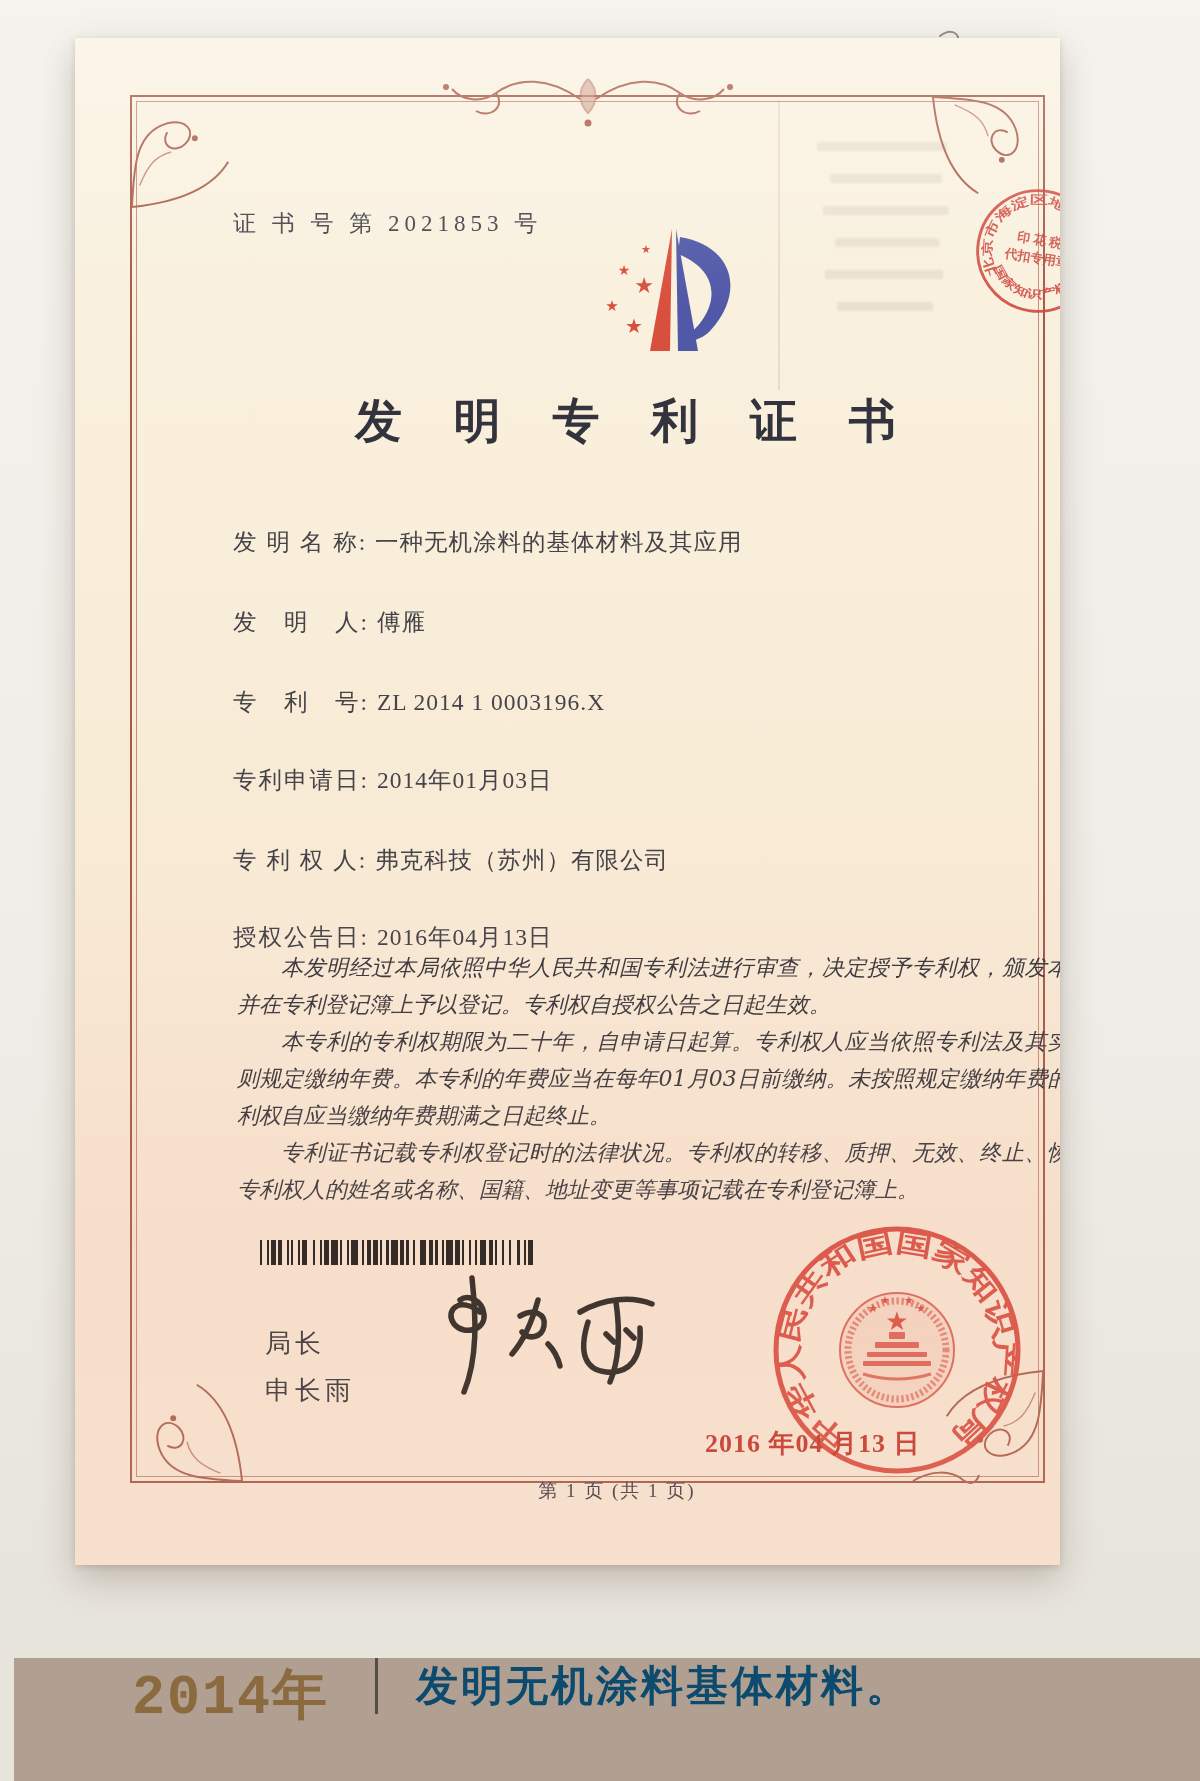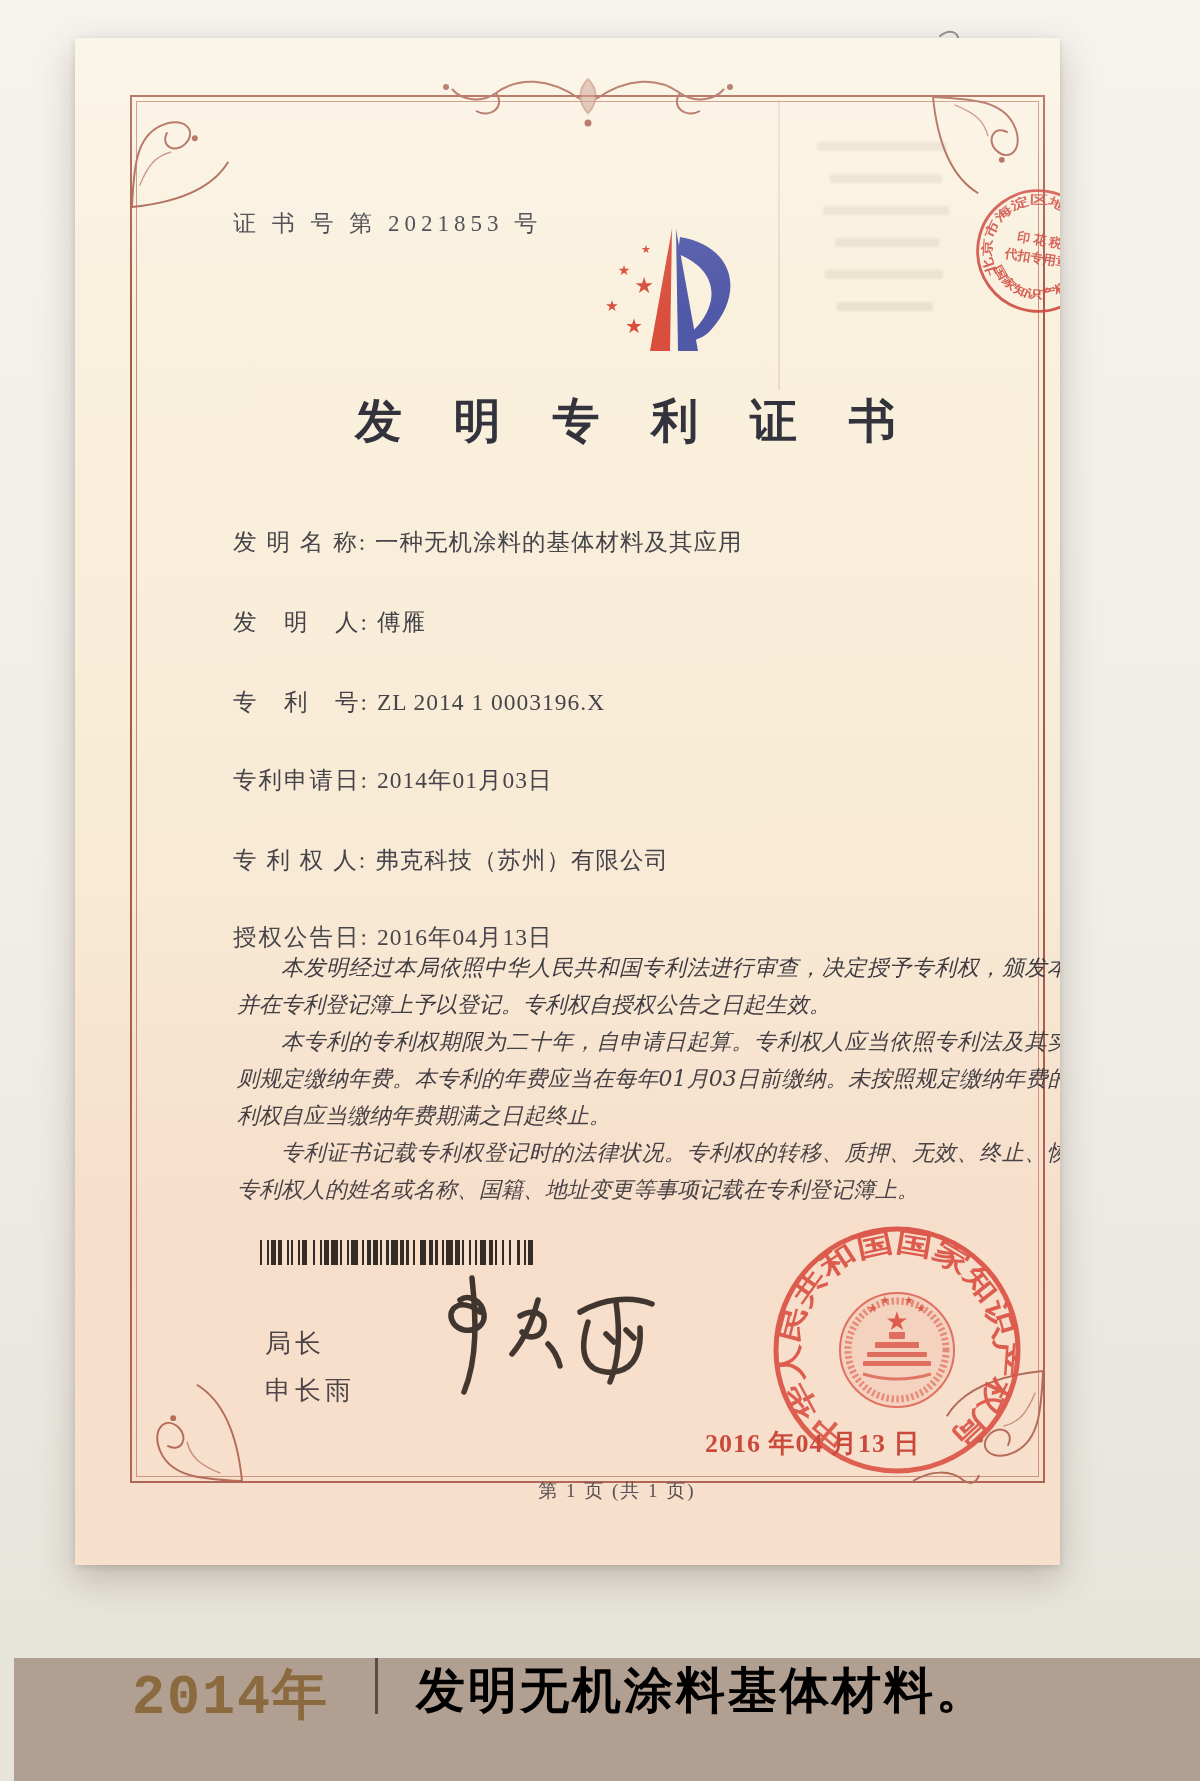--- a/index.html
+++ b/index.html
@@ -69,21 +69,21 @@
   
   .seal{position:absolute;left:692px;top:1182px;width:260px;height:260px;opacity:.93;}
   .seal-date{position:absolute;left:630px;top:1388px;font-size:26px;font-weight:bold;color:#c5392d;letter-spacing:1px;white-space:nowrap;}
   .footer{position:absolute;left:432px;top:1440px;width:220px;text-align:center;font-size:19px;letter-spacing:2px;color:#3e3c44;}
 
   
   .banner{position:absolute;left:14px;top:1658px;width:1200px;height:123px;background:#b1a091;
     display:flex;font-family:Liberation Mono, monospace;}
   .banner-year{margin-left:118px;font-size:55px;font-weight:bold;color:#8a6a3e;letter-spacing:2px;}
   .banner-divider{width:3px;height:56px;background:#564d43;margin:0 38px 0 46px;}
-  .banner-text{font-size:49px;font-weight:bold;color:#000000;letter-spacing:3px;}
+  .banner-text{font-size:42px;font-weight:bold;color:#0c4a6e;letter-spacing:3px;}
 </style>
 </head>
 <body>
 
 <div class="photo">
 
   <svg class="pen-marks" viewBox="0 0 130 80">
     <g fill="none" stroke="rgba(70,64,58,.55)" stroke-width="2" stroke-linecap="round">
       <path d="M12,56 C30,36 42,60 56,40"></path>
       <path d="M72,24 l9,32"></path>

